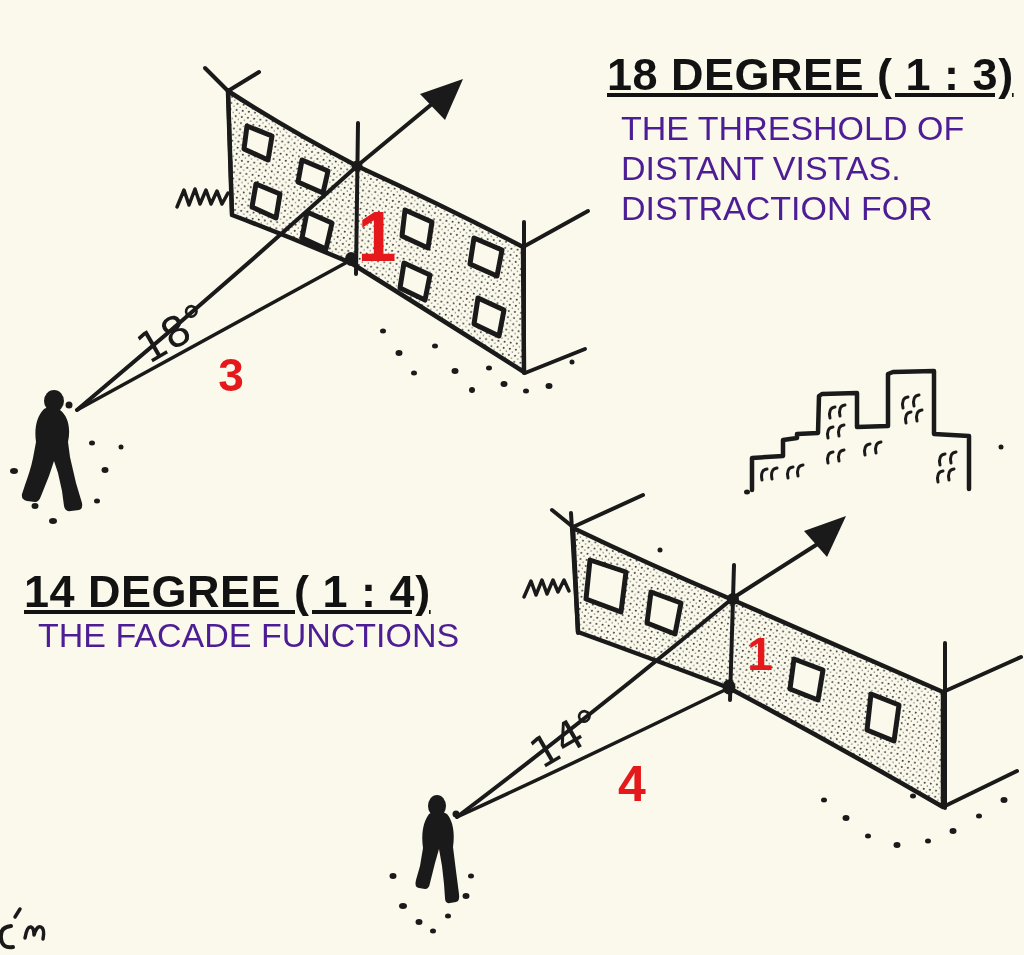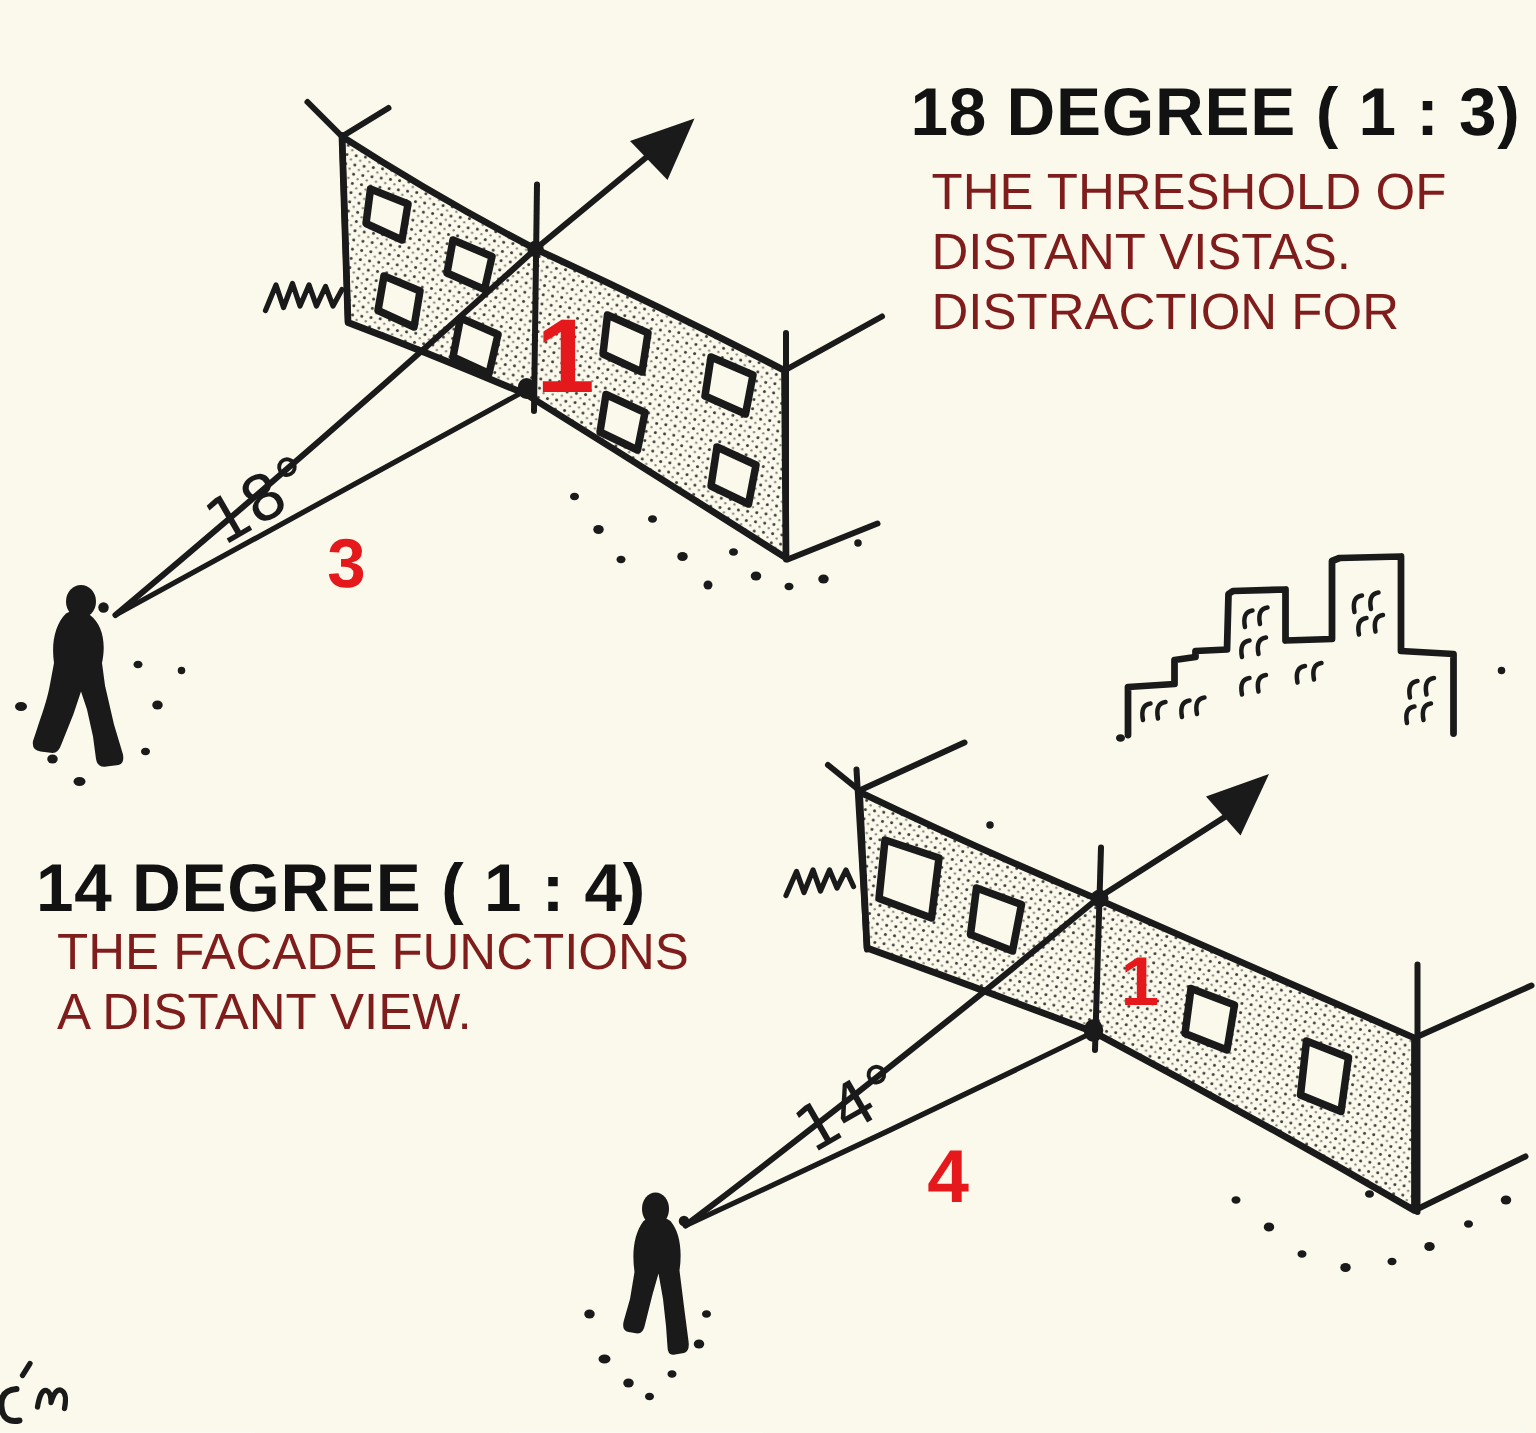--- a/index.html
+++ b/index.html
@@ -4,26 +4,26 @@
 <style>
   html,body{margin:0;padding:0;}
   #stage{
     position:relative;width:1024px;height:955px;overflow:hidden;
     background:#FBF9EB;
     font-family:"Liberation Sans",sans-serif;
   }
   #figure-svg{position:absolute;left:0;top:0;}
   .heading{
     position:absolute;white-space:nowrap;color:#121212;
-    font:700 45px/1.1 "Liberation Sans",sans-serif;letter-spacing:.5px;
+    font:700 45px/1.1 "Liberation Sans",sans-serif;letter-spacing:.5px;text-decoration:underline;
   }
   #heading-18{left:607px;top:50px;}
   #heading-14{left:24px;top:567px;}
   .caption{
-    position:absolute;color:#7f1d1d;
+    position:absolute;color:#4c1d95;
     font:400 34px/40px "Liberation Sans",sans-serif;white-space:nowrap;
   }
   #caption-18{left:621px;top:108px;}
   #caption-14{left:38px;top:615px;}
   .ink-line{stroke:#1A1A1A;fill:none;stroke-linecap:round;stroke-linejoin:round;}
   .window{fill:#FBF9EB;stroke:#1A1A1A;stroke-width:5;stroke-linejoin:round;}
   .blob{fill:#1A1A1A;stroke:none;}
   .angle-text{font:400 42px "DejaVu Sans",sans-serif;fill:#1A1A1A;}
   .red-num{font:700 46px "Liberation Sans",sans-serif;fill:#E5191C;}
 </style>
@@ -201,16 +201,15 @@
   <div class="heading" id="heading-18">18 DEGREE ( 1 : 3)</div>
   <div class="caption" id="caption-18">
     <div>THE THRESHOLD OF</div>
     <div>DISTANT VISTAS.</div>
     <div>DISTRACTION FOR</div>
   </div>
 
   <div class="heading" id="heading-14">14 DEGREE ( 1 : 4)</div>
   <div class="caption" id="caption-14">
     <div>THE FACADE FUNCTIONS</div>
-    <div>A DISTANT VIEW.</div>
   </div>
 
 </div>
 
 </body></html>

